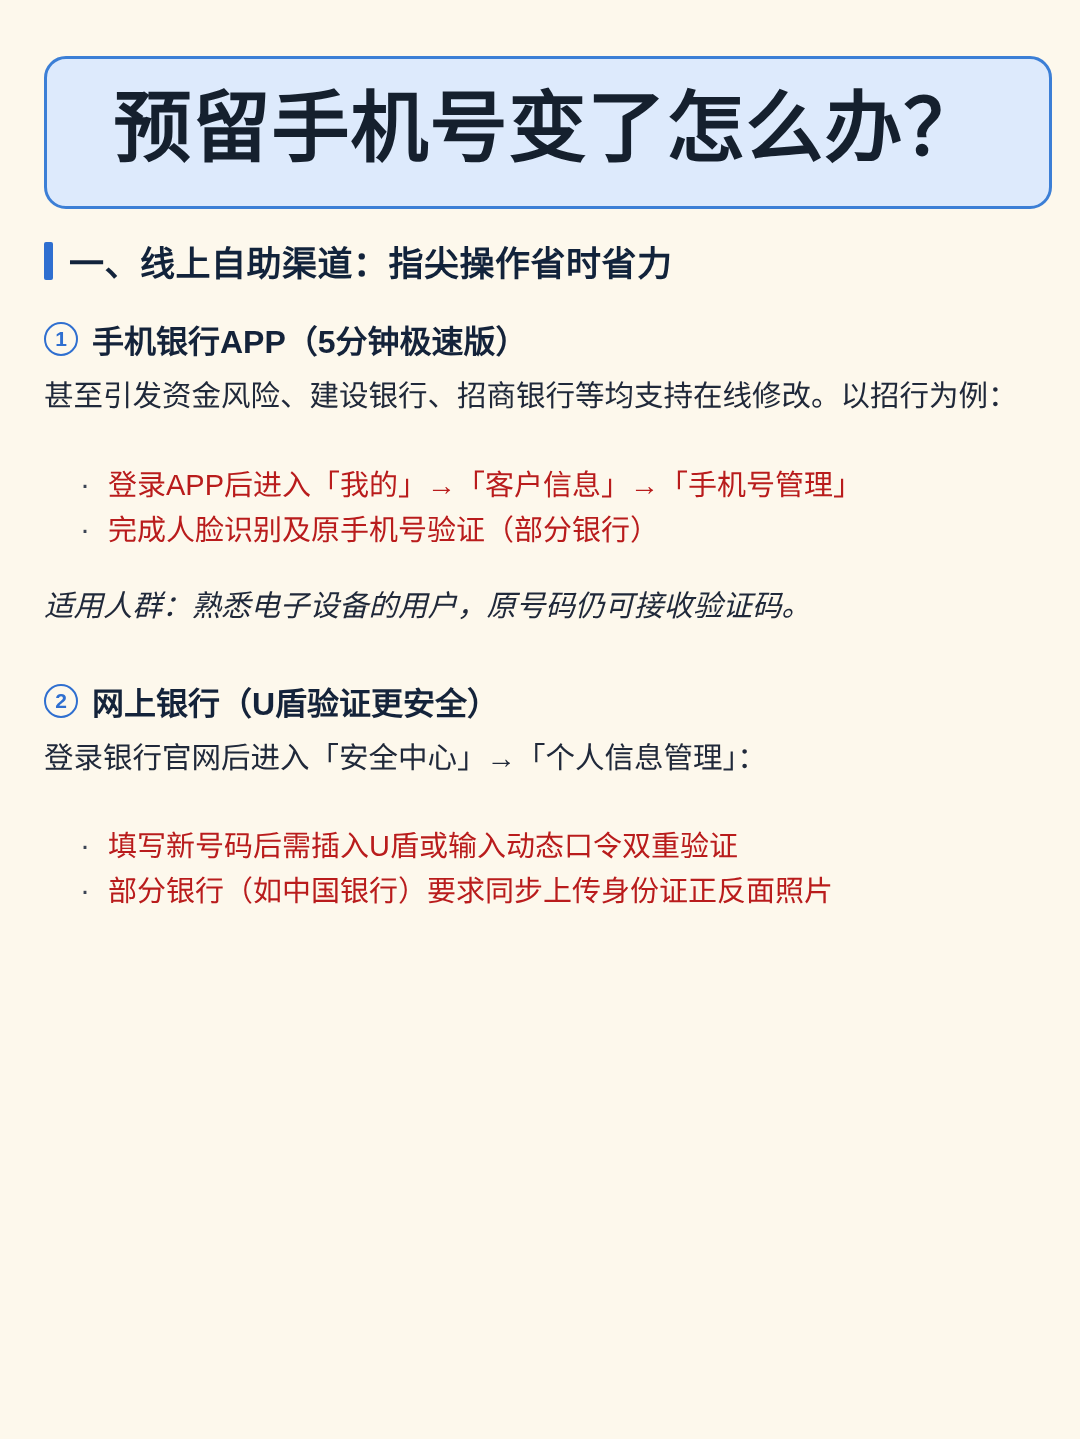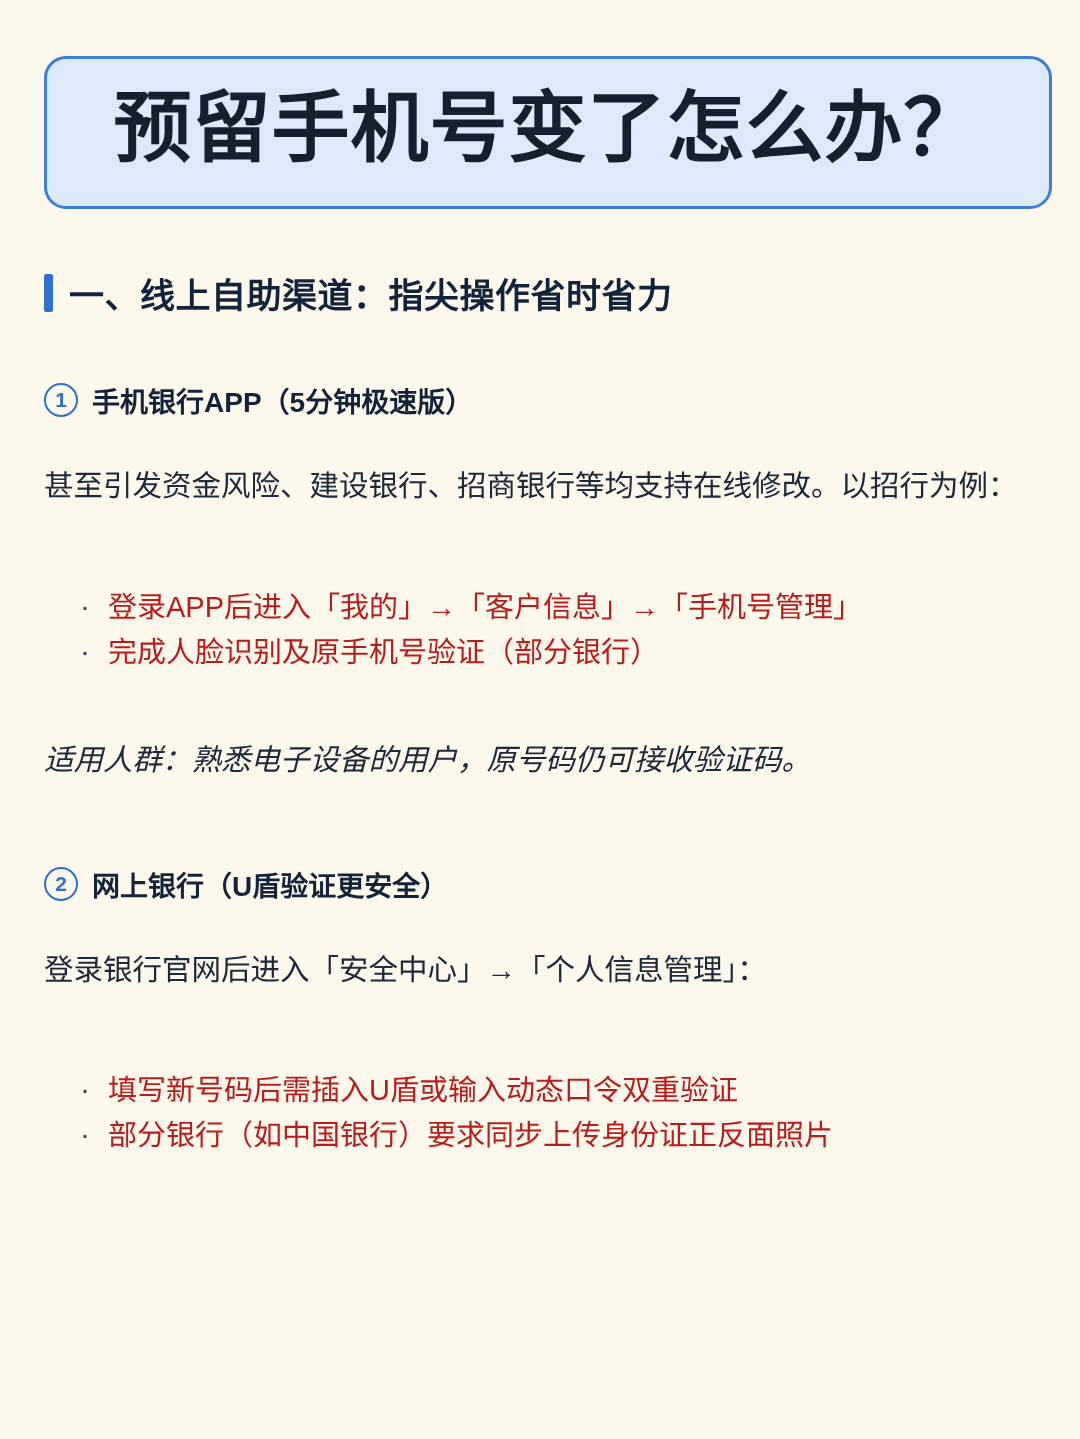--- a/index.html
+++ b/index.html
@@ -14,21 +14,20 @@
     color: #1d2733;
     overflow: hidden;
   }
   .page {
     width: 1080px;
     height: 1439px;
     box-sizing: border-box;
     padding: 56px 28px 20px 44px;
     display: flex;
     flex-direction: column;
-    gap: 32px;
   }
   
   .title-card {
     border: 3px solid #3c7fd6;
     border-radius: 22px;
     background: #ddeafc;
     padding: 26px 30px 34px 30px;
     box-sizing: border-box;
   }
   .title-text {
@@ -87,21 +86,21 @@
     font-size: 21px;
     font-weight: 700;
     display: flex;
     align-items: center;
     justify-content: center;
     margin-right: 14px;
     flex: none;
     box-sizing: border-box;
   }
   .sub-title {
-    font-size: 28px;
+    font-size: 32px;
     font-weight: 700;
     color: #14233a;
   }
   
   .body-text {
     font-size: 29.5px;
     line-height: 1.5;
     color: #20293a;
     margin-top: 6px;
     text-align: justify;

